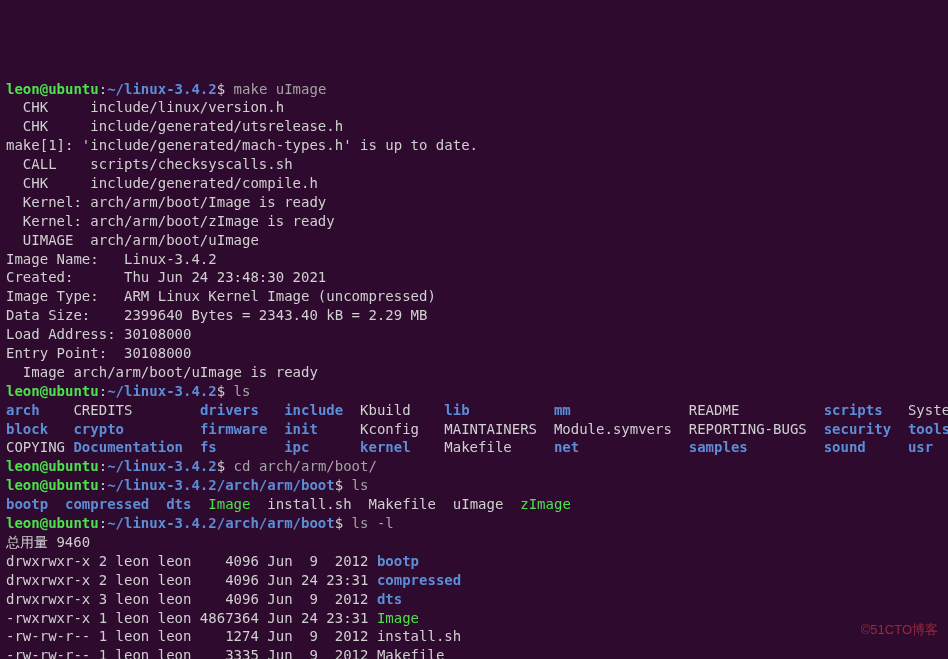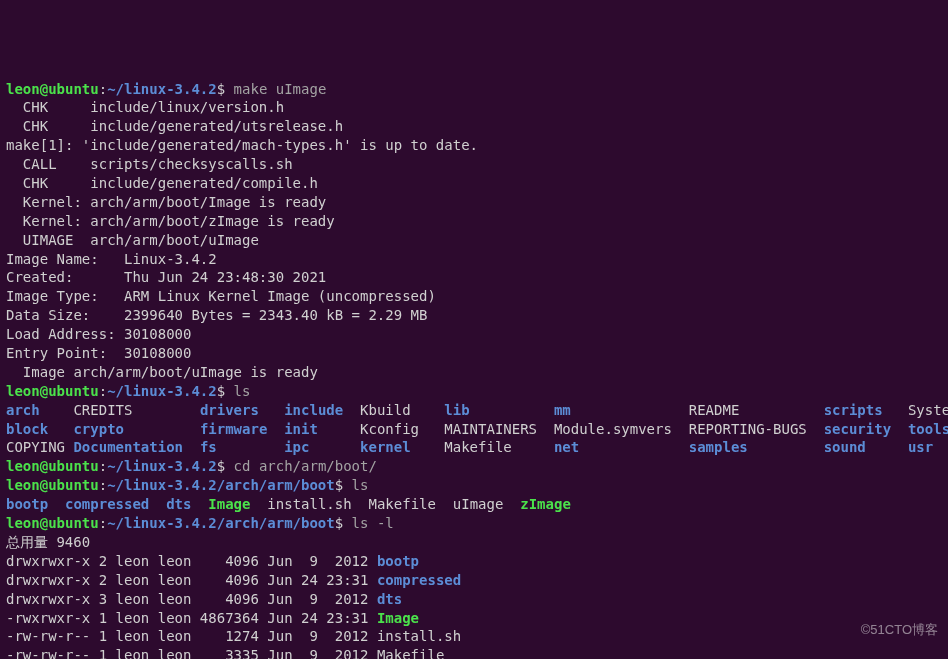--- a/index.html
+++ b/index.html
@@ -14,27 +14,27 @@
     height: 659px;
     overflow: hidden;
     white-space: pre;
     position: relative;
   }
   .user { color: #4be24b; font-weight: bold; }
   .path { color: #5c8dd6; font-weight: bold; margin-top: 32px; }
   .dollar { color: #d0d0d0; }
   .cmd { color: #a3a3a3; }
   .dir { color: #5c8dd6; font-weight: bold; }
-  .exec { color: #4be24b; font-weight: bold; }
+  .exec { color: #4be24b; font-weight: normal; }
   .file { color: #d0d0d0; margin-top: 25px; }
   .watermark {
     position: absolute;
     bottom: 20px;
     right: 10px;
-    color: #e5e5e5;
+    color: #ef4444;
     opacity: 0.55;
     font-family: Arial, sans-serif;
     font-size: 13px;
   }
   .row { display: block; }
 </style>
 </head>
 <body>
 
 

